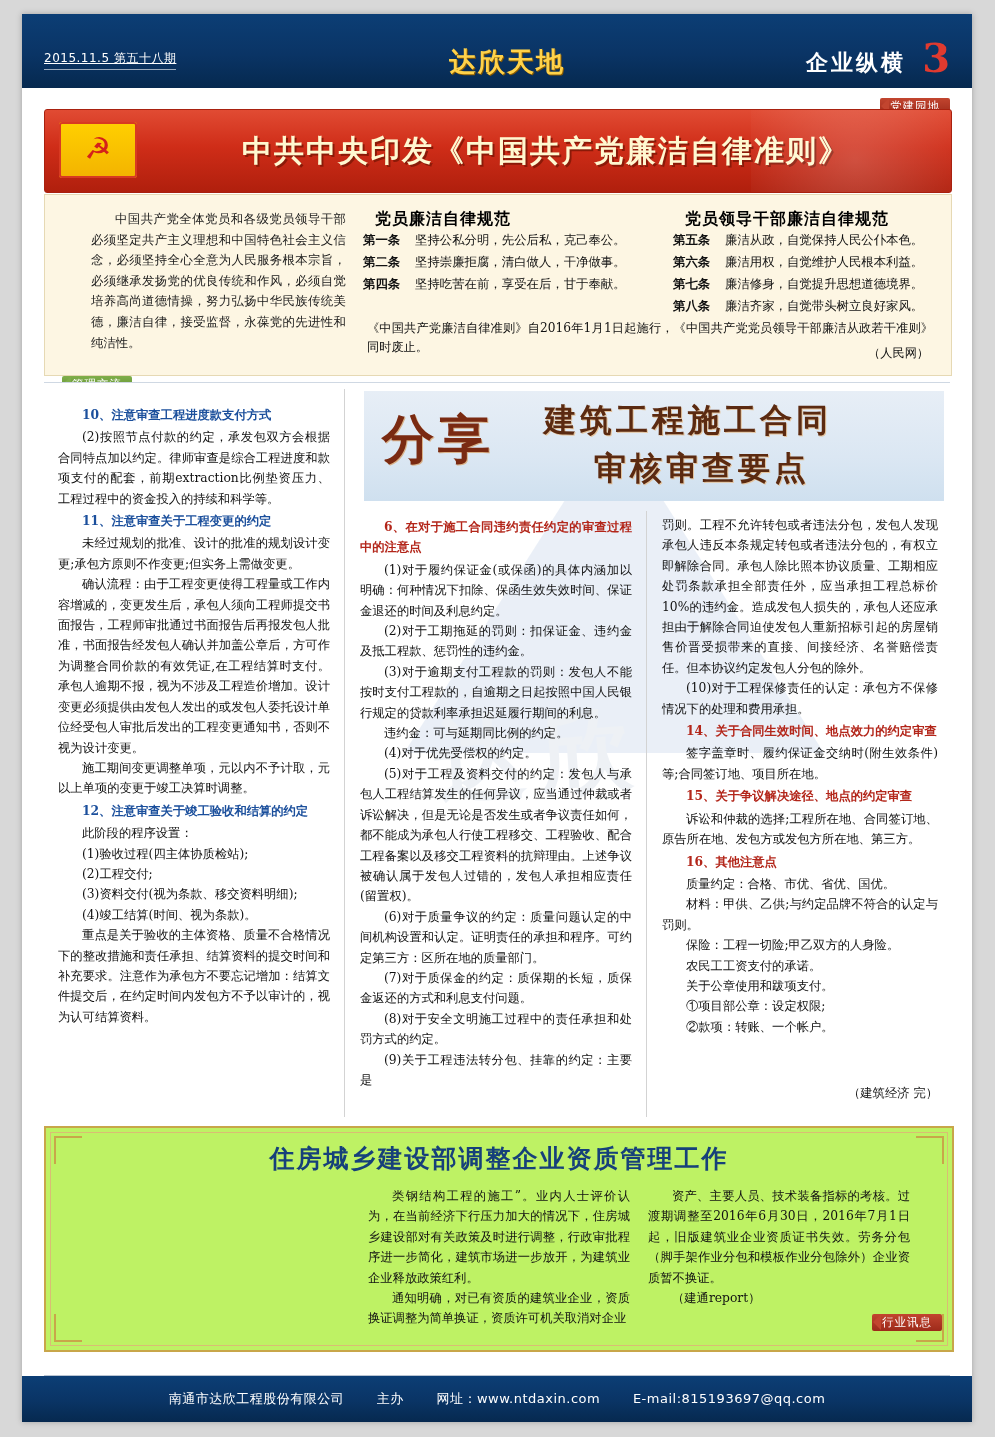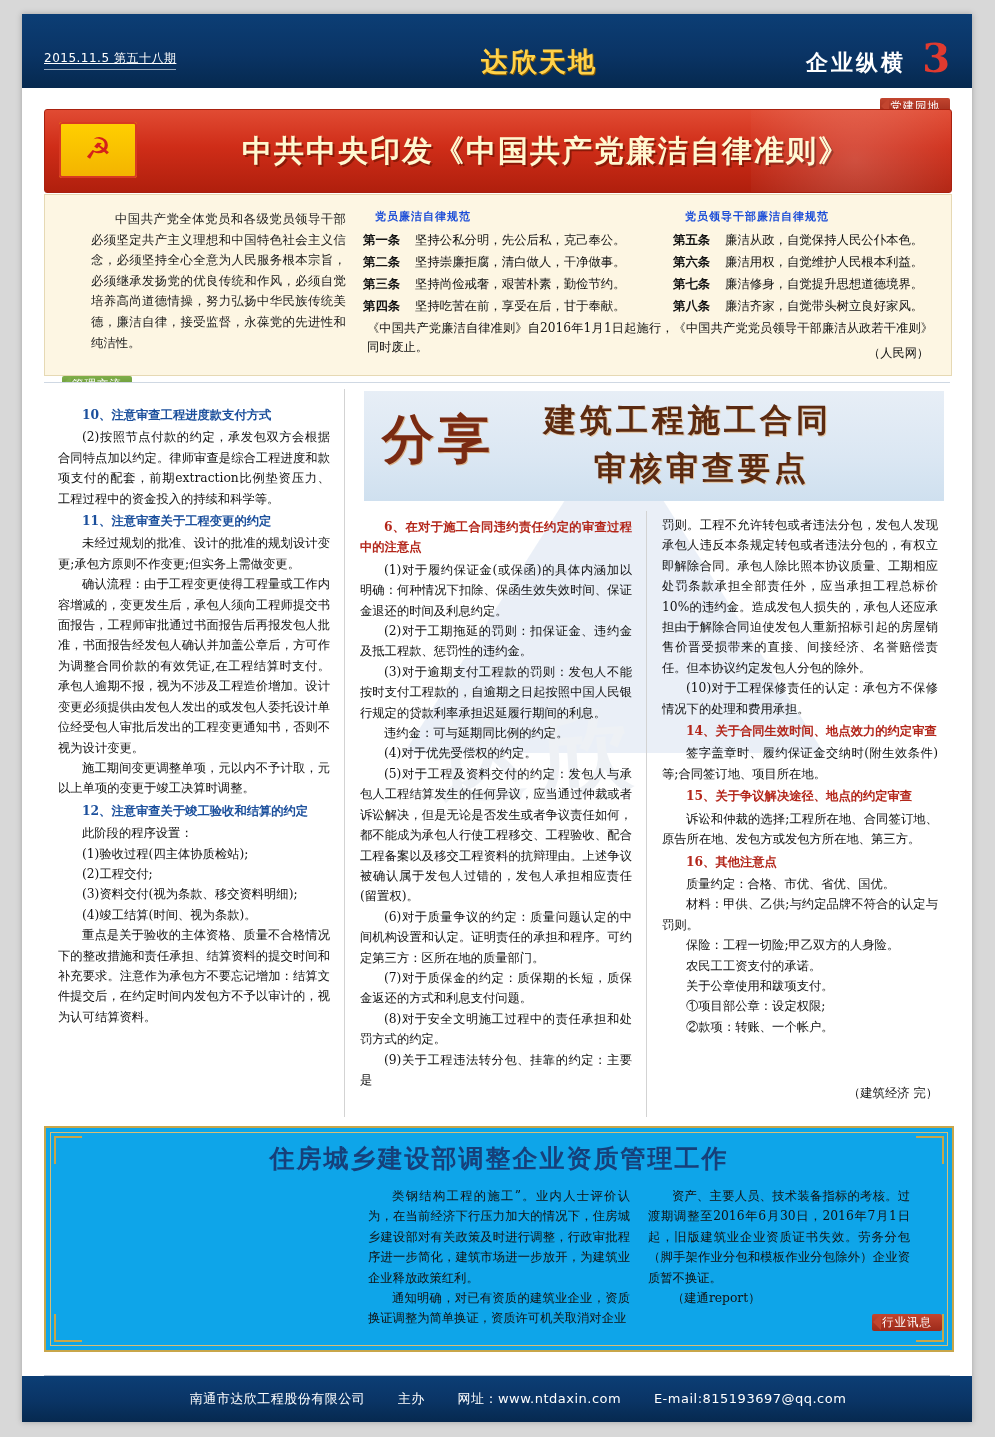--- a/index.html
+++ b/index.html
@@ -19,21 +19,21 @@
   .masthead{
     position:absolute;left:0;top:0;width:950px;height:74px;
     background:linear-gradient(180deg,#0c3e75 0%,#0a3465 55%,#06294f 100%);
   }
   .masthead .issue{
     position:absolute;left:22px;top:36px;
     color:#ffffff;font-size:12px;letter-spacing:.5px;
     border-bottom:1px solid rgba(255,255,255,.6);padding-bottom:2px;text-decoration:underline;
   }
   .masthead .logo{
-    position:absolute;left:395px;top:30px;width:180px;text-align:right;
+    position:absolute;left:395px;top:30px;width:180px;text-align:center;
     color:#ffd24a;font-size:27px;font-weight:bold;letter-spacing:2px;
     font-family:"DejaVu Serif","Liberation Serif",serif;
     text-shadow:1px 1px 0 #8a5a00;
   }
   .masthead .section{
     position:absolute;right:66px;top:34px;
     color:#ffffff;font-size:22px;font-weight:bold;letter-spacing:3px;
   }
   .masthead .pageno{
     position:absolute;right:22px;top:22px;
@@ -86,21 +86,21 @@
     position:absolute;left:22px;top:180px;width:906px;height:180px;
     background:#fdf6e3;border:1px solid #e6d9b4;
   }
   .creambox .lead{
     position:absolute;left:46px;top:14px;width:255px;
     font-size:12.4px;line-height:20.6px;color:#1a1a1a;text-align:justify;
     text-indent:24px;
     font-family:"DejaVu Serif","Liberation Serif",serif;
   }
   .col-head{
-    position:absolute;color:#1d4ed8;font-size:11px;font-weight:bold;letter-spacing:1px;
+    position:absolute;color:#000000;font-size:16px;font-weight:bold;letter-spacing:1px;
   }
   .rules{position:absolute;font-size:12.4px;line-height:22px;color:#111;
     font-family:"DejaVu Serif","Liberation Serif",serif;}
   .rules .row{white-space:nowrap;}
   .rules .no{display:inline-block;width:52px;font-weight:bold;}
   .creambox .foot{
     position:absolute;left:322px;top:124px;width:566px;
     font-size:12.2px;line-height:19px;color:#111;text-align:justify;
     font-family:"DejaVu Serif","Liberation Serif",serif;
   }
@@ -153,21 +153,21 @@
     font-family:"DejaVu Serif","Liberation Serif",serif;
   }
   .col p{margin:0 0 0 0;text-indent:24px;}
   .col p.noind{text-indent:0;}
   .sub{color:#1b4f9c;font-weight:bold;text-indent:24px;display:block;margin:2px 0;}
   .sub.red{color:#b3261a;}
 
   
   .bottombox{
     position:absolute;left:22px;top:1112px;width:906px;height:222px;
-    background:#0ea5e9;border:2px solid #c8a64a;
+    background:#bef264;border:2px solid #c8a64a;
   }
   .bottombox:before{
     content:"";position:absolute;left:4px;top:4px;right:4px;bottom:4px;
     border:1px solid #d9bd74;
   }
   .bottombox .bt{
     position:absolute;left:0;top:14px;width:906px;text-align:center;
     font-size:25px;font-weight:bold;color:#16407a;letter-spacing:2px;
     font-family:"DejaVu Serif","Liberation Serif",serif;
   }
@@ -183,21 +183,21 @@
   .corner.br{right:8px;bottom:8px;border-left:none;border-top:none;}
 
   
   .footer{
     position:absolute;left:0;bottom:0;width:950px;height:46px;
     background:linear-gradient(180deg,#0c3e75 0%,#0a3465 55%,#06294f 100%);
     color:#fff;
   }
   .footer .inner{
     position:absolute;left:0;top:14px;width:950px;text-align:center;
-    font-size:13px;letter-spacing:.5px;padding-left:21px;
+    font-size:13px;letter-spacing:.5px;
   }
   .footer .inner span{margin:0 14px;}
   .sep{position:absolute;left:22px;right:22px;bottom:46px;height:1px;background:#b9c4d2;}
 </style>
 </head>
 <body>
 
 <div class="page">
 
   <div class="masthead">
@@ -218,21 +218,20 @@
 
   <div class="creambox">
     <div class="lead">中国共产党全体党员和各级党员领导干部必须坚定共产主义理想和中国特色社会主义信念，必须坚持全心全意为人民服务根本宗旨，必须继承发扬党的优良传统和作风，必须自觉培养高尚道德情操，努力弘扬中华民族传统美德，廉洁自律，接受监督，永葆党的先进性和纯洁性。</div>
 
     <div class="col-head" style="left:330px;top:14px;">党员廉洁自律规范</div>
     <div class="col-head" style="left:640px;top:14px;">党员领导干部廉洁自律规范</div>
 
     <div class="rules" style="left:318px;top:34px;width:300px;">
       <div class="row"><span class="no">第一条</span><span>坚持公私分明，先公后私，克己奉公。</span></div>
       <div class="row"><span class="no">第二条</span><span>坚持崇廉拒腐，清白做人，干净做事。</span></div>
-      <div class="row"><span class="no">第三条</span><span>坚持尚俭戒奢，艰苦朴素，勤俭节约。</span></div>
       <div class="row"><span class="no">第四条</span><span>坚持吃苦在前，享受在后，甘于奉献。</span></div>
     </div>
 
     <div class="rules" style="left:628px;top:34px;width:290px;">
       <div class="row"><span class="no">第五条</span><span>廉洁从政，自觉保持人民公仆本色。</span></div>
       <div class="row"><span class="no">第六条</span><span>廉洁用权，自觉维护人民根本利益。</span></div>
       <div class="row"><span class="no">第七条</span><span>廉洁修身，自觉提升思想道德境界。</span></div>
       <div class="row"><span class="no">第八条</span><span>廉洁齐家，自觉带头树立良好家风。</span></div>
     </div>
 

